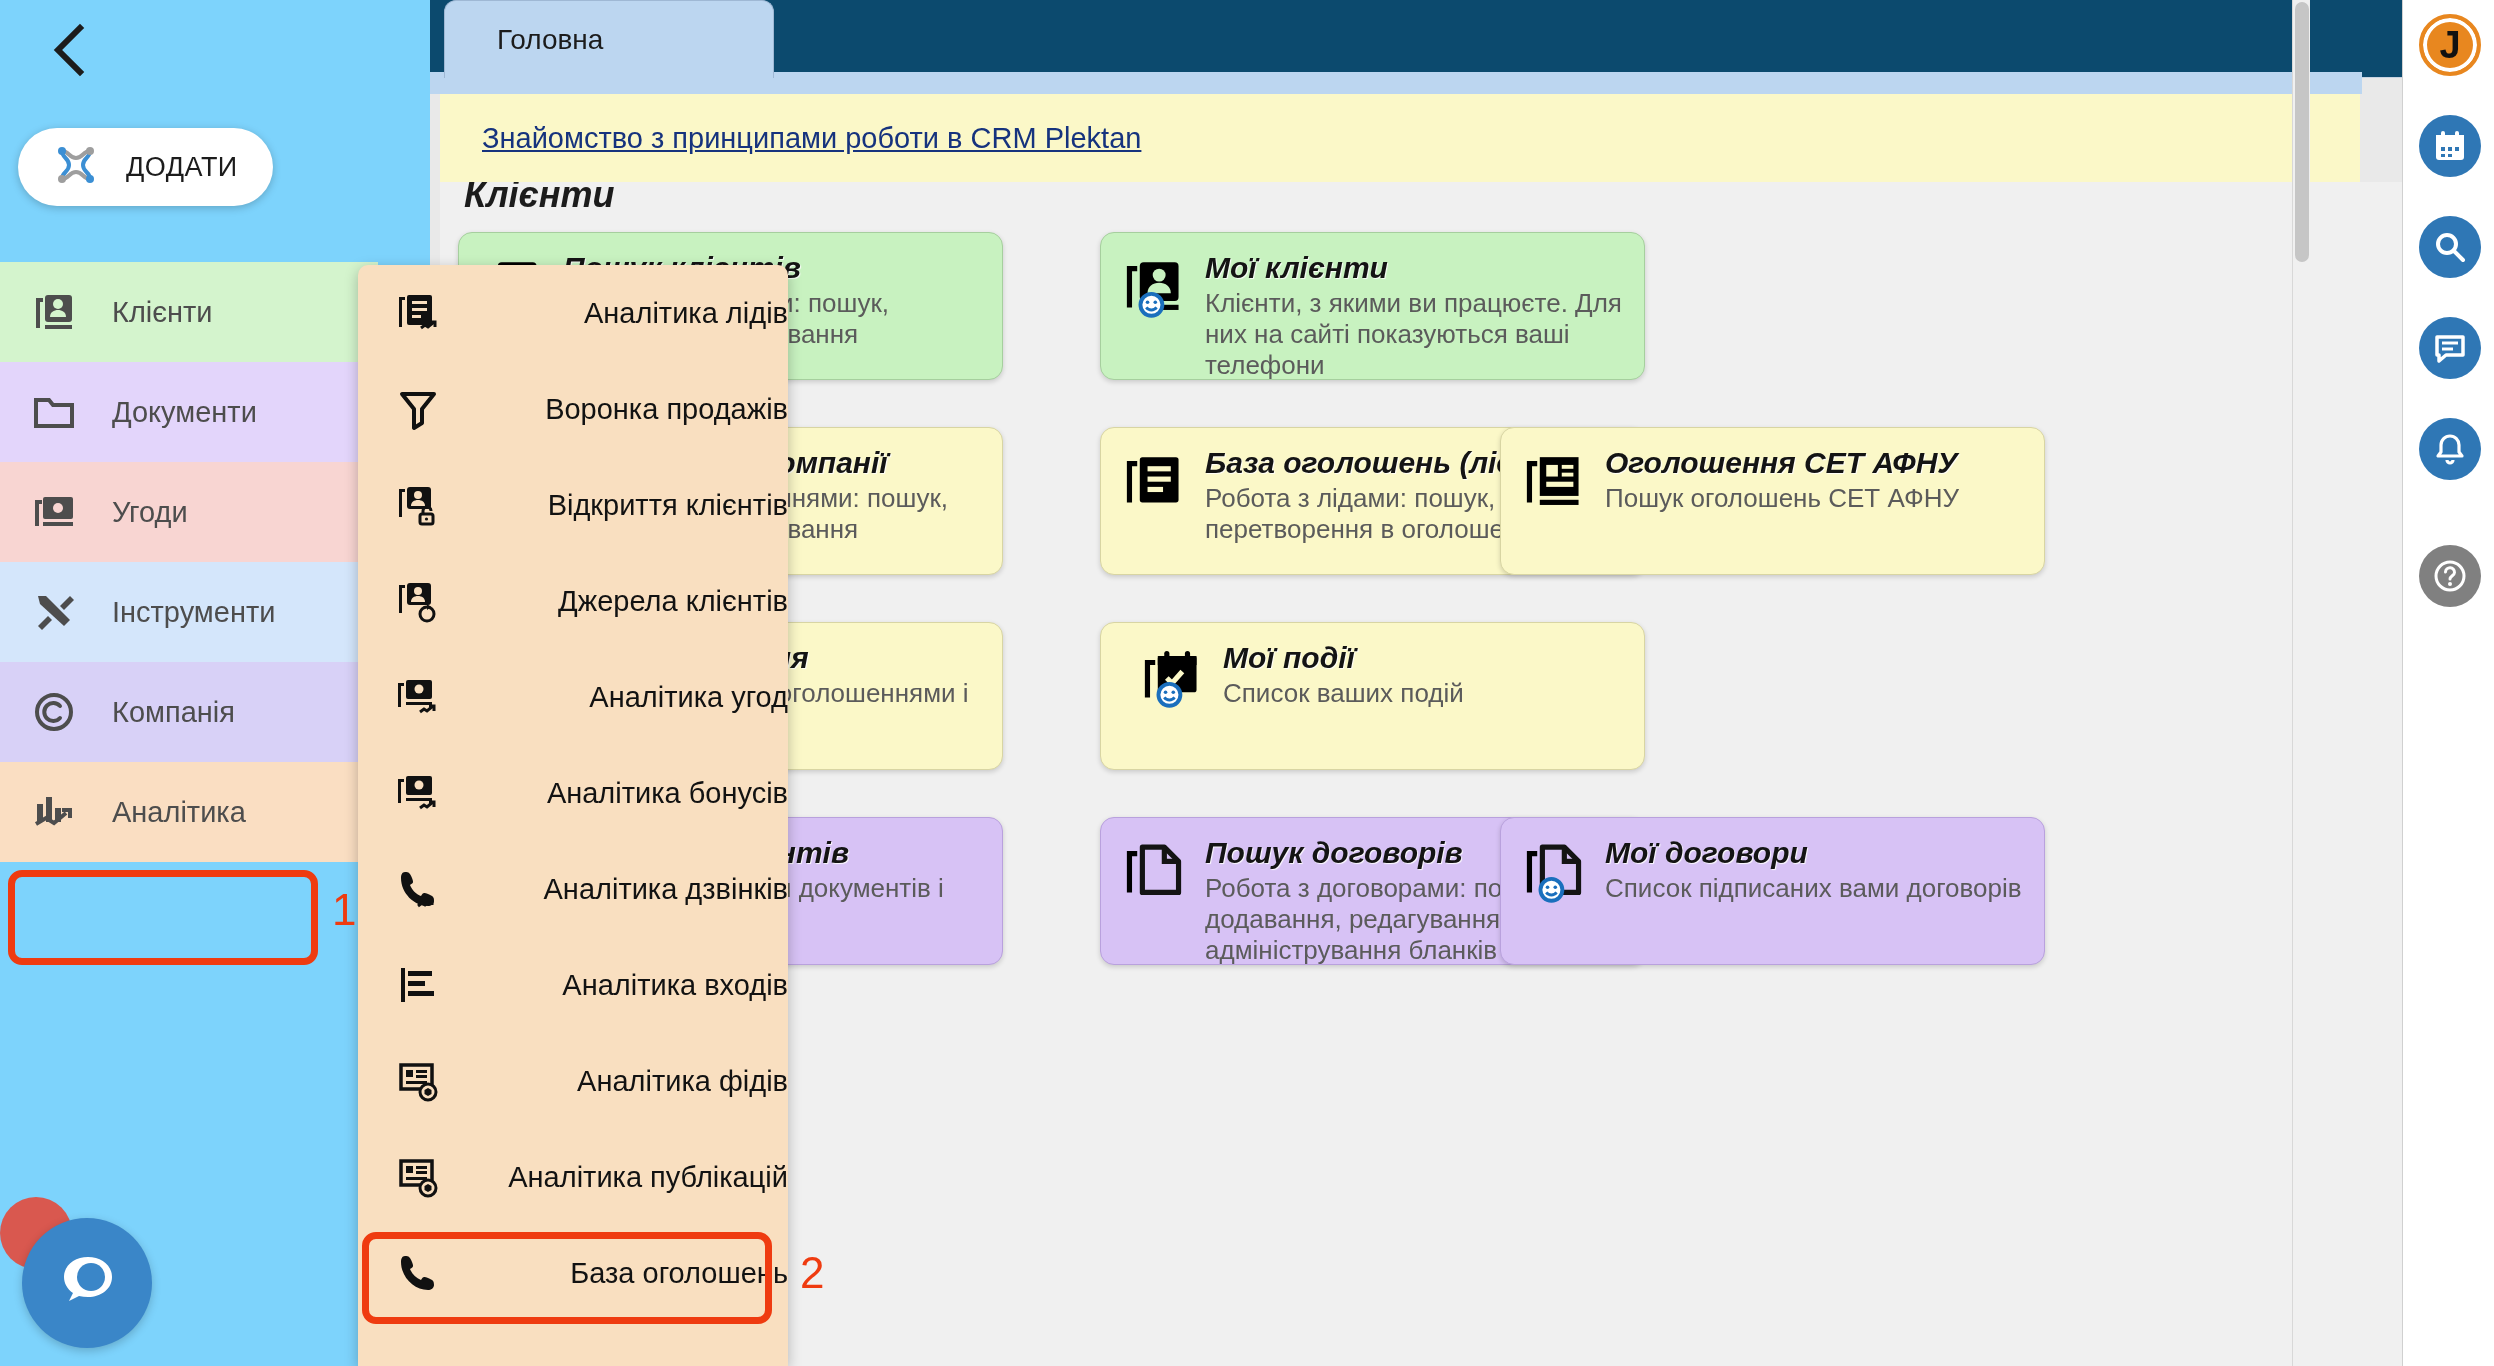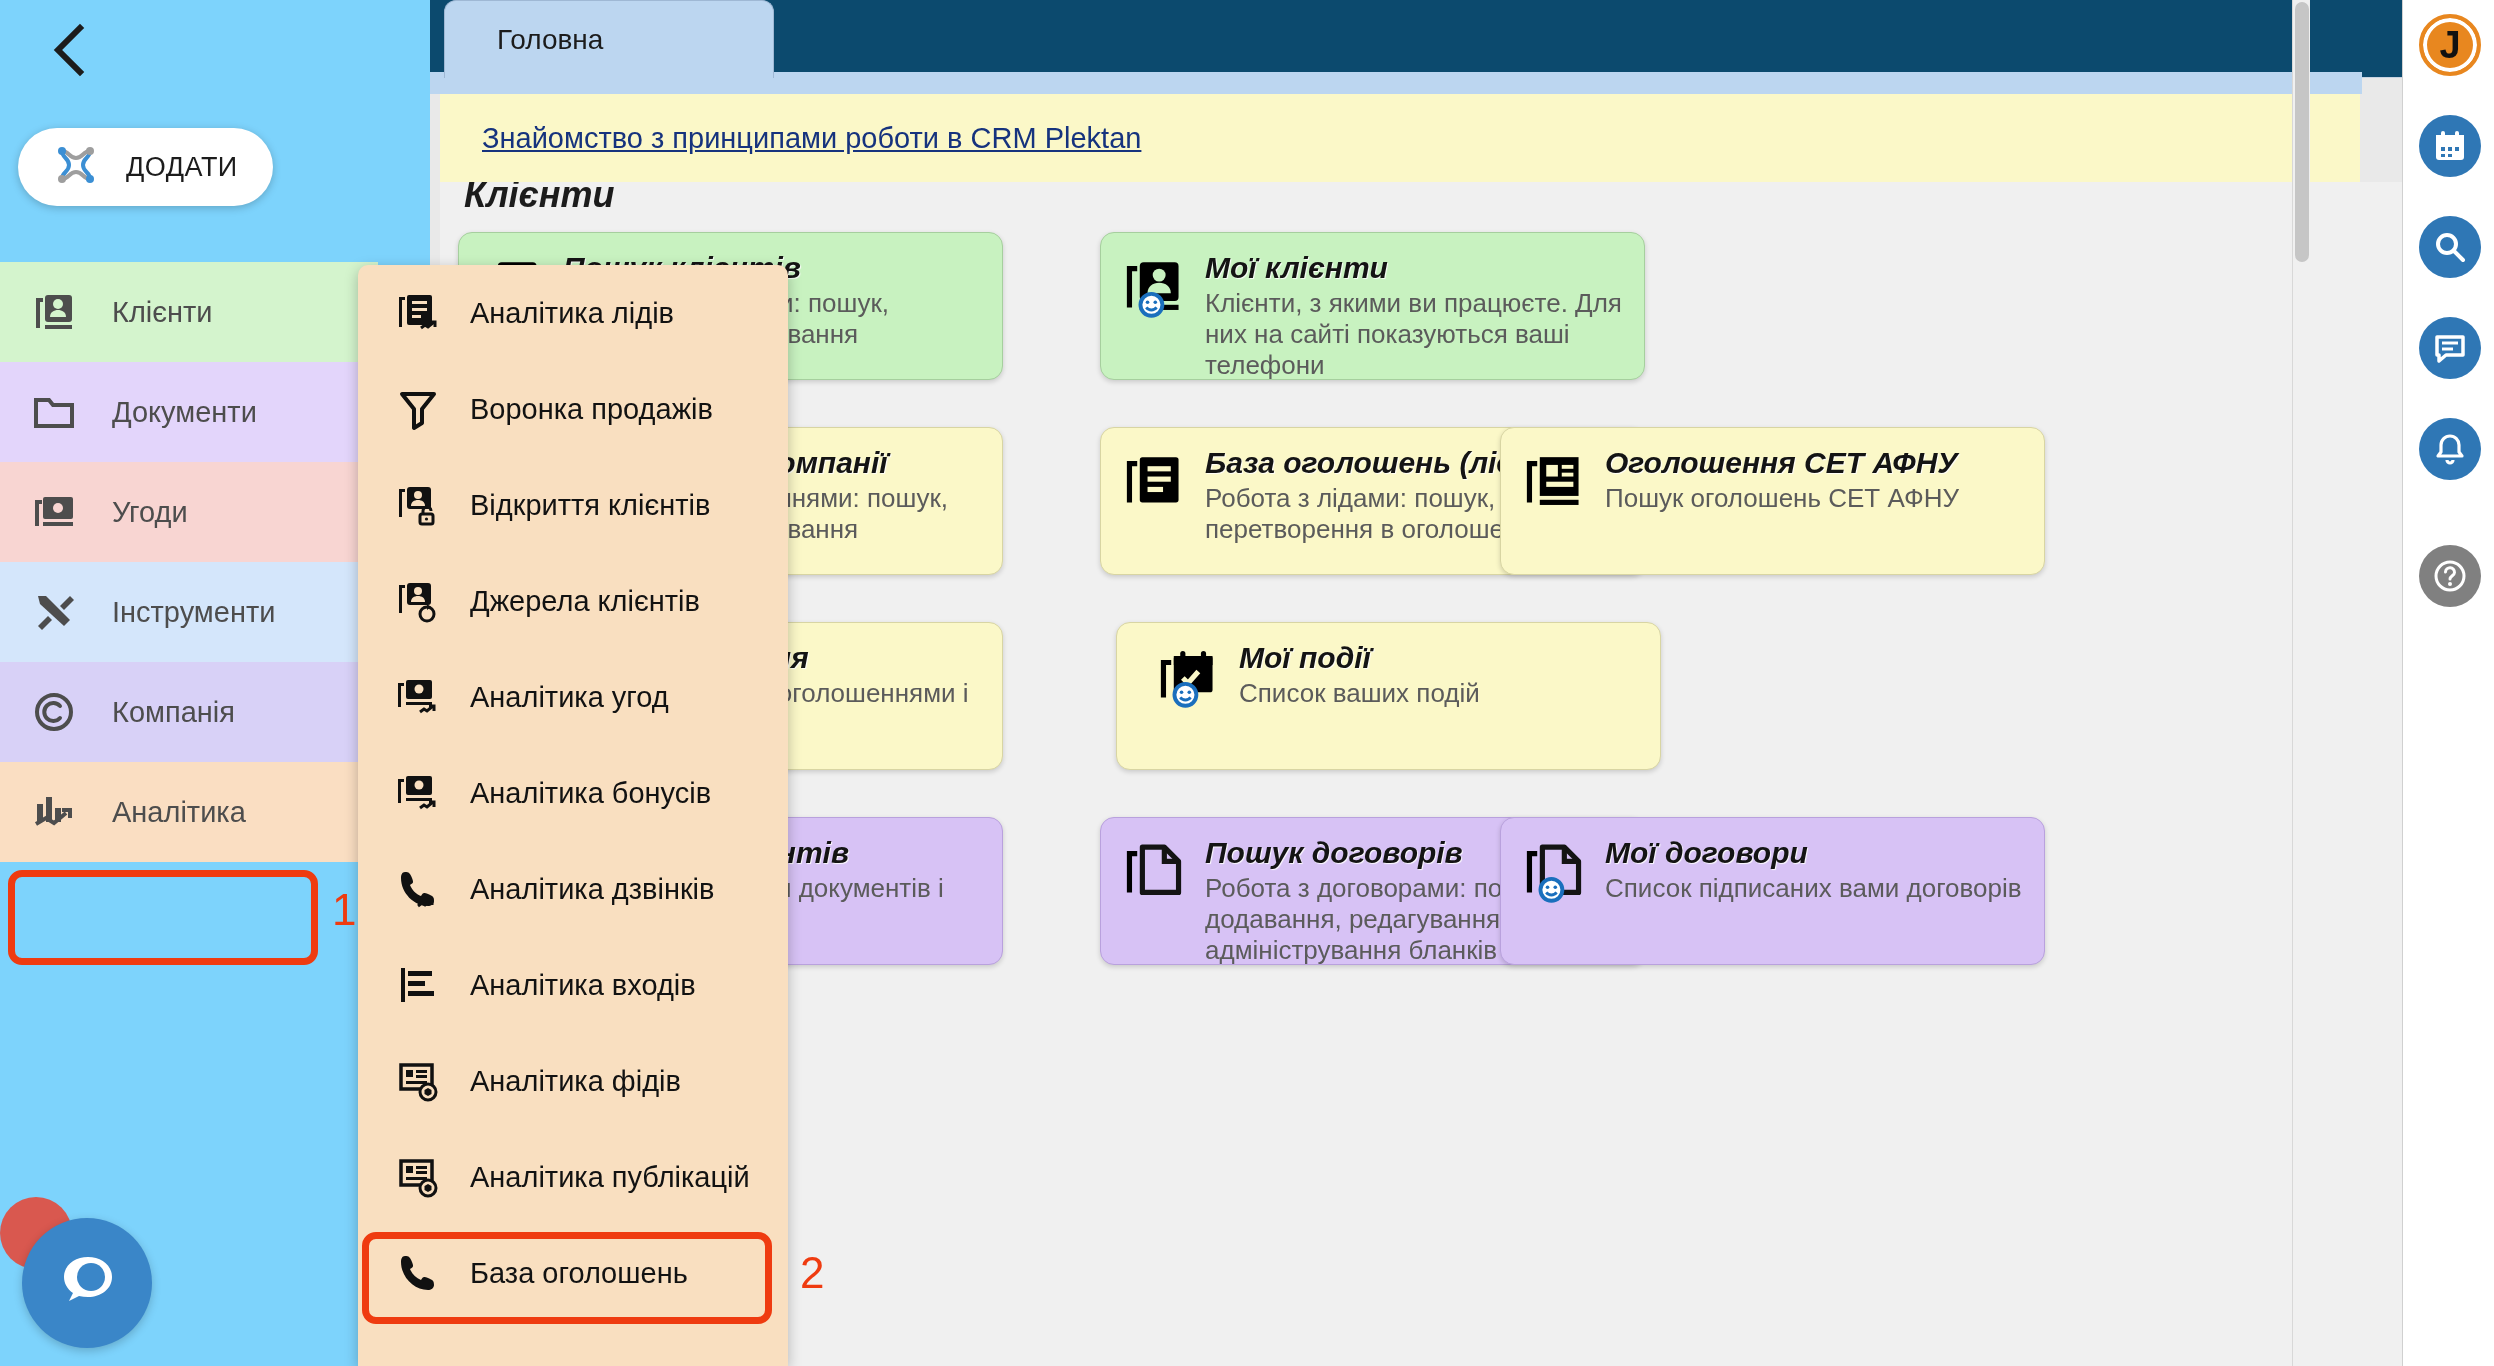--- a/index.html
+++ b/index.html
@@ -125,21 +125,21 @@
   .card.purple{ background:#d7c2f5; border-color:#b9a1dd; }
 
   
   #dropdown{
     position:absolute; left:358px; top:265px; width:430px; height:1101px;
     background:#f9dfc0; border-radius:10px 10px 0 0;
     box-shadow:0 4px 14px rgba(0,0,0,.25); z-index:40; overflow:hidden;
   }
   .menu-item{
     height:96px; display:flex; align-items:center; gap:30px;
-    padding-left:38px; cursor:pointer;
+    padding-left:38px; cursor:pointer;justify-content:space-between;
   }
   .menu-item .m-ico{ width:44px; flex:0 0 44px;
     display:flex; align-items:center; justify-content:center; }
   .menu-item .m-ico svg{ display:block; fill:#111111; }
   .menu-item .m-label{ font-size:29px; color:#121212; white-space:nowrap; }
 
   
   #right-rail{
     position:absolute; right:0; top:0; width:92px; height:1366px;
     background:#ffffff; border-left:1px solid #d0d0d0; z-index:20;
@@ -394,21 +394,21 @@
                 <circle cx="19" cy="35" r="1.4" fill="#1a6fbd"></circle>
                 <circle cx="25" cy="35" r="1.4" fill="#1a6fbd"></circle>
                 <path d="M18 39a5 5 0 008 0" fill="none" stroke="#1a6fbd" stroke-width="2.2"></path>
               </svg>
             </div>
             <div class="c-txt">
               <div class="c-title">Мої оголошення</div>
               <div class="c-desc">Робота з вашими оголошеннями і лідами</div>
             </div>
           </div>
-          <div class="card yellow" style="left: 676px; top: 440px; padding-left: 40px;">
+          <div class="card yellow" style="left: 660px; top: 440px; padding-left: 40px;">
             <div class="c-ico">
               <svg width="62" height="62" viewBox="0 0 48 48">
                 <path d="M3 10v29h4V14h4v-4z"></path>
                 <rect x="13" y="7" width="30" height="28" rx="2"></rect>
                 <rect x="13" y="7" width="30" height="7"></rect>
                 <rect x="18" y="3" width="4" height="8" rx="2"></rect>
                 <rect x="34" y="3" width="4" height="8" rx="2"></rect>
                 <path d="M20 24l4 4 8-9" fill="none" stroke="#fbf8c8" stroke-width="4"></path>
                 <circle cx="22" cy="37" r="8.5" fill="#fff" stroke="#1a6fbd" stroke-width="3"></circle>
                 <circle cx="19" cy="35" r="1.4" fill="#1a6fbd"></circle>

